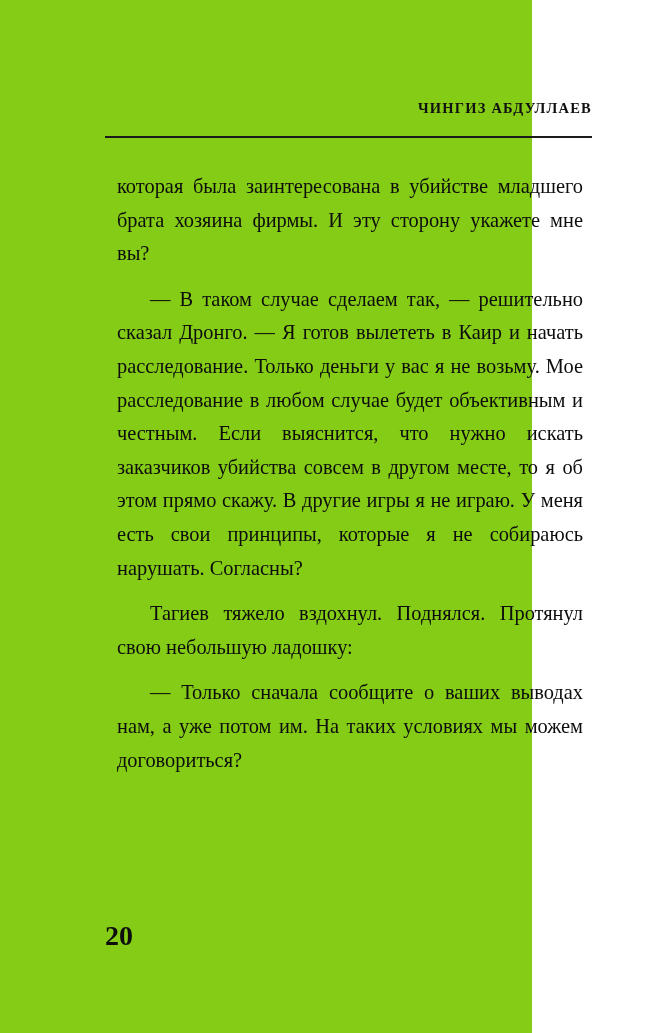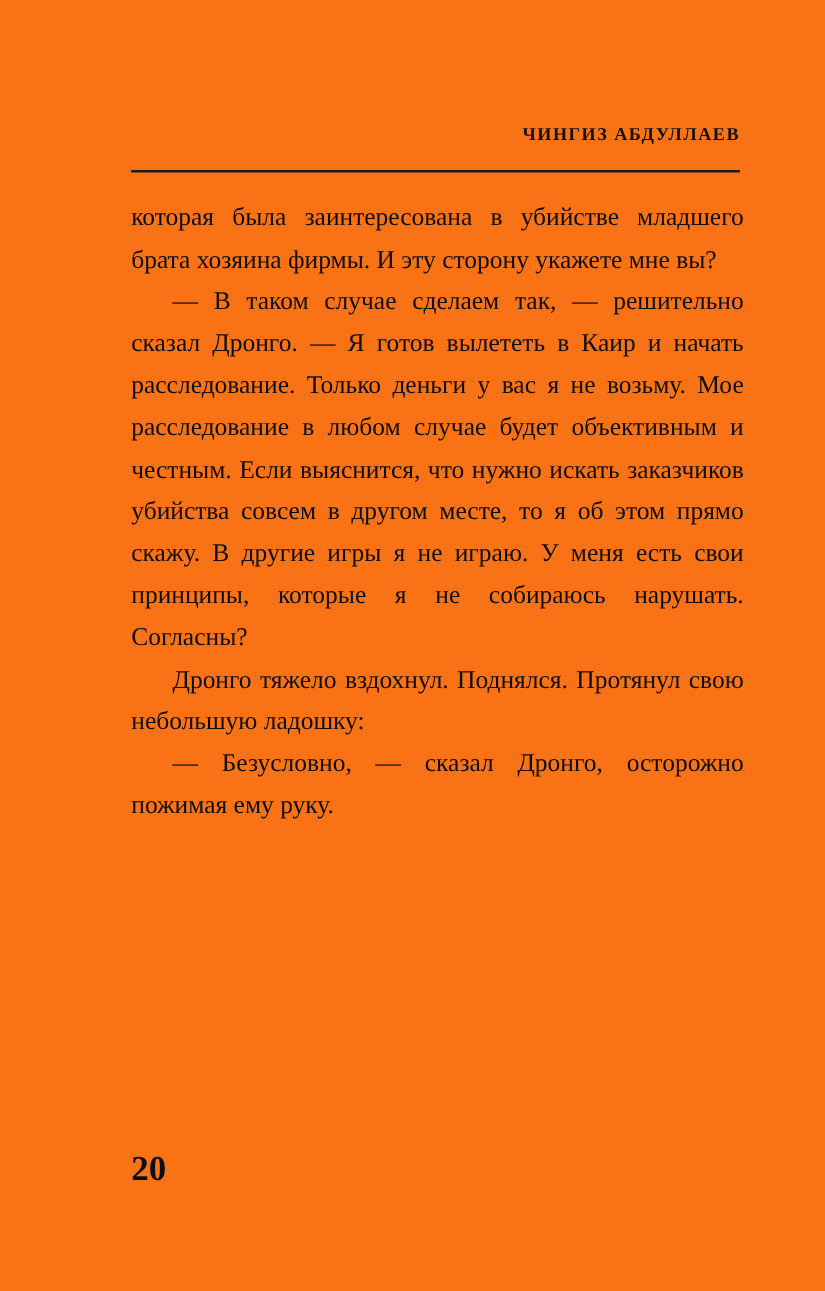--- a/index.html
+++ b/index.html
@@ -9,25 +9,25 @@
   }
   body {
     width: 660px;
     height: 1033px;
     font-family: "Liberation Serif", serif;
     color: #0d0d0d;
     overflow: hidden;
   }
   .page {
     position: relative;
-    width: 660px;
+    width: 532px;
     height: 1033px;
     box-sizing: border-box;
     padding: 0;
-    background: #f97316;
+    background: #84cc16;
   }
   .header {
     position: absolute;
     top: 100px;
     left: 105px;
     width: 487px;
     text-align: right;
     font-family: "Liberation Serif", serif;
     font-size: 14.5px;
     font-weight: bold;
@@ -42,21 +42,21 @@
     height: 2px;
     background: #1a1a1a;
   }
   .body-text {
     position: absolute;
     top: 158px;
     left: 105px;
     width: 490px;
   }
   .para {
-    margin: 0;
+    margin: 12px;
     font-size: 20.4px;
     line-height: 33.6px;
     text-align: justify;
     text-justify: inter-word;
     text-indent: 33px;
     hyphens: manual;
     color: #0d0d0d;
   }
   .para.first {
     text-indent: 0;
@@ -74,19 +74,19 @@
 <body>
 
 <div class="page">
 
   <div class="header">ЧИНГИЗ АБДУЛЛАЕВ</div>
   <div class="header-rule"></div>
 
   <div class="body-text">
     <p class="para first">которая была заинтересована в убийстве младшего брата хозяина фирмы. И эту сторону укажете мне вы?</p>
     <p class="para">— В таком случае сделаем так, — решительно сказал Дронго. — Я готов вылететь в Каир и начать расследование. Только деньги у вас я не возьму. Мое расследование в любом случае будет объективным и честным. Если выяснится, что нужно искать заказчиков убийства совсем в другом месте, то я об этом прямо скажу. В другие игры я не играю. У меня есть свои принципы, которые я не собираюсь нарушать. Согласны?</p>
-    <p class="para">Дронго тяжело вздохнул. Поднялся. Протянул свою небольшую ладошку:</p>
-    <p class="para">— Безусловно, — сказал Дронго, осторожно пожимая ему руку.</p>
+    <p class="para">Тагиев тяжело вздохнул. Поднялся. Протянул свою небольшую ладошку:</p>
+    <p class="para">— Только сначала сообщите о ваших выводах нам, а уже потом им. На таких условиях мы можем договориться?</p>
   </div>
 
   <div class="folio">20</div>
 
 </div>
 
 </body></html>

